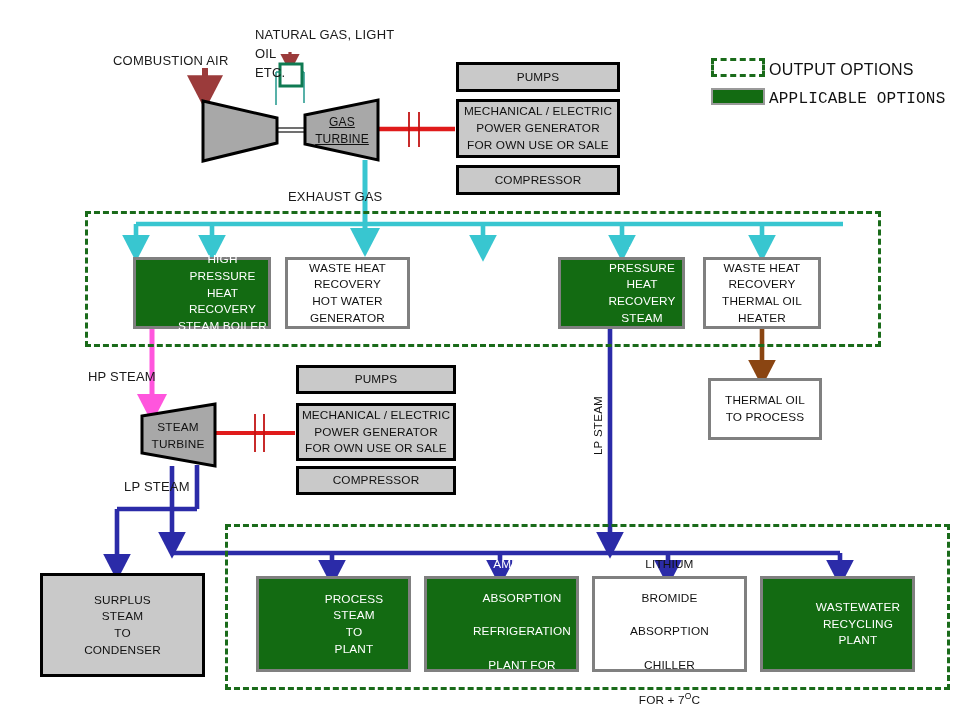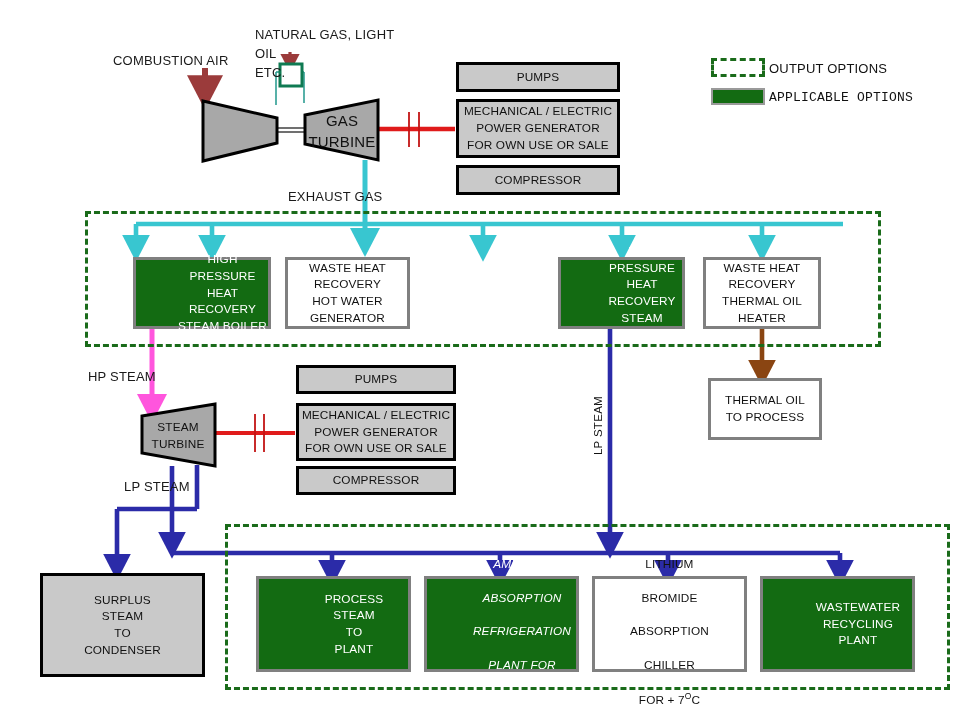--- a/index.html
+++ b/index.html
@@ -6,21 +6,21 @@
   body{font-family:"Liberation Sans", sans-serif;}
   #stage{position:relative;width:960px;height:720px;background:#ffffff;overflow:hidden;}
   .lbl{position:absolute;font-size:13px;color:#1a1a1a;line-height:1.45;letter-spacing:.2px;white-space:pre-line;}
   .box{position:absolute;box-sizing:border-box;display:flex;align-items:center;justify-content:center;text-align:center;font-size:11.8px;line-height:1.42;letter-spacing:.15px;white-space:pre-line;}
   .box-gray{background:#c9c9c9;border:3px solid #000;color:#111;}
   .box-white{background:#ffffff;border:3px solid #808080;color:#111;}
   .box-green{background:#136b12;border:3px solid #808080;color:#ffffff;padding-left:41px;}
   .dashbox{position:absolute;box-sizing:border-box;border:3px dashed #1a6b1a;background:transparent;}
   .legend-dash{position:absolute;box-sizing:border-box;border:3px dashed #1a6b1a;}
   .legend-solid{position:absolute;box-sizing:border-box;background:#136b12;border:2px solid #9a9a9a;}
-  .legend-txt{position:absolute;font-size:13px;color:#111;letter-spacing:.2px;}
+  .legend-txt{position:absolute;font-size:16px;color:#111;letter-spacing:.2px;}
   .vert{position:absolute;font-size:11.5px;color:#111;letter-spacing:.3px;
         writing-mode:vertical-rl;transform:rotate(180deg);}
   .wire{position:absolute;}
   .sup{font-size:0.72em;vertical-align:super;}
 </style>
 </head>
 <body>
 
 <div id="stage">
 
@@ -133,21 +133,21 @@
   </svg>
 
   <div class="lbl" style="left:113px;top:52px;">COMBUSTION AIR</div>
   <div class="lbl" style="left:255px;top:26px;width:150px;">NATURAL  GAS, LIGHT OIL
 ETC.</div>
   <div class="lbl" style="left:288px;top:188px;">EXHAUST  GAS</div>
   <div class="lbl" style="left:88px;top:368px;">HP STEAM</div>
   <div class="lbl" style="left:124px;top:478px;">LP STEAM</div>
   <div class="vert" style="left:592px;top:396px;">LP STEAM</div>
 
-  <div class="box" style="left:307px;top:107px;width:70px;height:48px;color:#111;font-size:15px;background:transparent;border:none;">GAS
+  <div class="box" style="left:307px;top:107px;width:70px;height:48px;color:#111;font-size:12px;background:transparent;border:none;text-decoration:underline;">GAS
 TURBINE</div>
   <div class="box" style="left:145px;top:412px;width:66px;height:48px;color:#111;font-size:11.8px;background:transparent;border:none;">STEAM
 TURBINE</div>
 
   <div class="legend-dash" style="left:711px;top:58px;width:54px;height:19px;"></div>
   <div class="legend-txt" style="left:769px;top:61px;">OUTPUT OPTIONS</div>
   <div class="legend-solid" style="left:711px;top:88px;width:54px;height:17px;"></div>
   <div class="legend-txt" style="left:769px;top:90px;font-family:Liberation Mono, monospace;">APPLICABLE OPTIONS</div>
 
   <div class="box box-gray" style="left:456px;top:62px;width:164px;height:30px;">PUMPS</div>
@@ -186,21 +186,21 @@
 STEAM
 TO
 CONDENSER</div>
 
   <div class="dashbox" style="left:225px;top:524px;width:725px;height:166px;"></div>
 
   <div class="box box-green" style="left:256px;top:576px;width:155px;height:96px;">PROCESS
 STEAM
 TO
 PLANT</div>
-  <div class="box box-green" style="left:424px;top:576px;width:155px;height:96px;font-style:italic;">
+  <div class="box box-green" style="left:424px;top:576px;width:155px;height:96px;">
     <span>
       <span>AMMONIA</span><br>
       <span>ABSORPTION</span><br>
       <span>REFRIGERATION</span><br>
       <span>PLANT FOR</span><br>
       <span>+5</span><span class="sup">O</span><span>C TO -60</span><span class="sup">O</span><span>C</span>
     </span>
   </div>
   <div class="box box-white" style="left:592px;top:576px;width:155px;height:96px;">
     <span>

